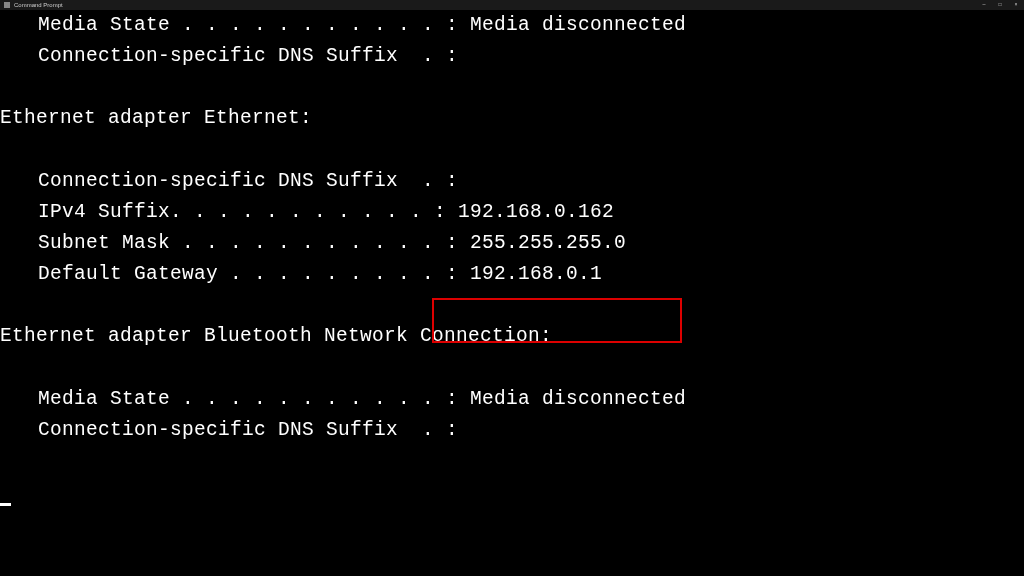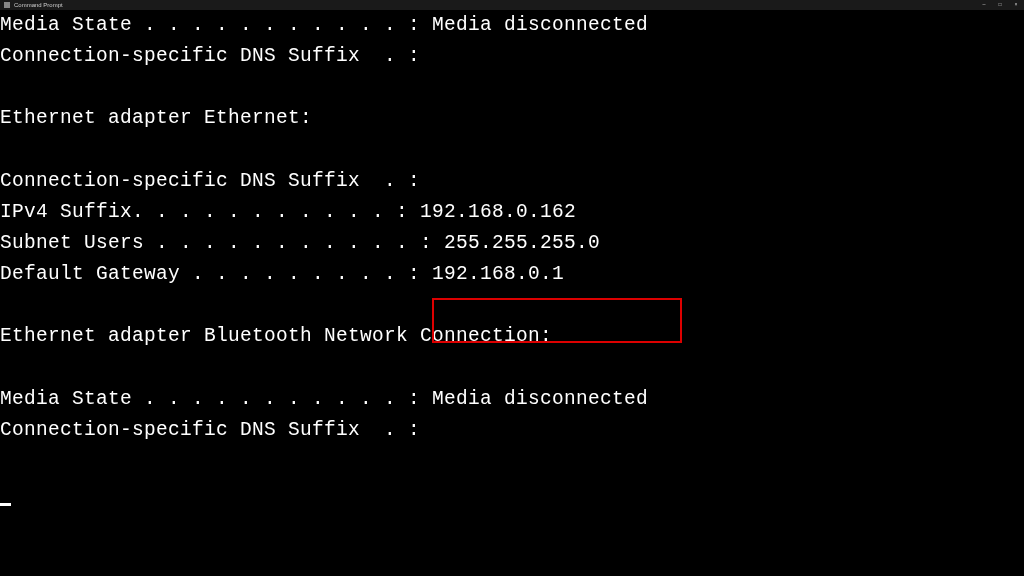--- a/index.html
+++ b/index.html
@@ -52,20 +52,21 @@
       color: #fff;
       font-size: 19.5px;
       line-height: 1.6;
       letter-spacing: 0.3px;
     }
     .line {
       white-space: pre;
       position: relative;
     }
     .indent {
+      padding-left: 38px;
     }
     .blank-line {
       height: 31px;
     }
     .redacted {
       display: inline-block;
       width: 400px;
       height: 24px;
       background: #fff;
       vertical-align: text-bottom;
@@ -109,21 +110,21 @@
 
 <div class="terminal-wrapper">
 <div class="terminal">
   <div class="line indent"><span>Media State . . . . . . . . . . . :</span><span> Media disconnected</span></div>
   <div class="line indent"><span>Connection-specific DNS Suffix  . :</span><span></span></div>
   <div class="blank-line"></div>
   <div class="line">Ethernet adapter Ethernet:</div>
   <div class="blank-line"></div>
   <div class="line indent"><span>Connection-specific DNS Suffix  . :</span><span></span></div>
   <div class="line indent"><span>IPv4 Suffix. . . . . . . . . . . :</span><span> 192.168.0.162</span></div>
-  <div class="line indent"><span>Subnet Users . . . . . . . . . . . :</span><span> 255.255.255.0</span></div>
+  <div class="line indent"><span>Subnet Mask . . . . . . . . . . . :</span><span> 255.255.255.0</span></div>
   <div class="line indent"><span>Default Gateway . . . . . . . . . :</span><span> 192.168.0.1</span></div>
   <div class="blank-line"></div>
   <div class="line">Ethernet adapter Bluetooth Network Connection:</div>
   <div class="blank-line"></div>
   <div class="line indent"><span>Media State . . . . . . . . . . . :</span><span> Media disconnected</span></div>
   <div class="line indent"><span>Connection-specific DNS Suffix  . :</span><span></span></div>
   <div class="blank-line"></div>
   <div class="line"><span class="cursor"></span></div>
 </div>
 <div class="highlight-box"></div>

